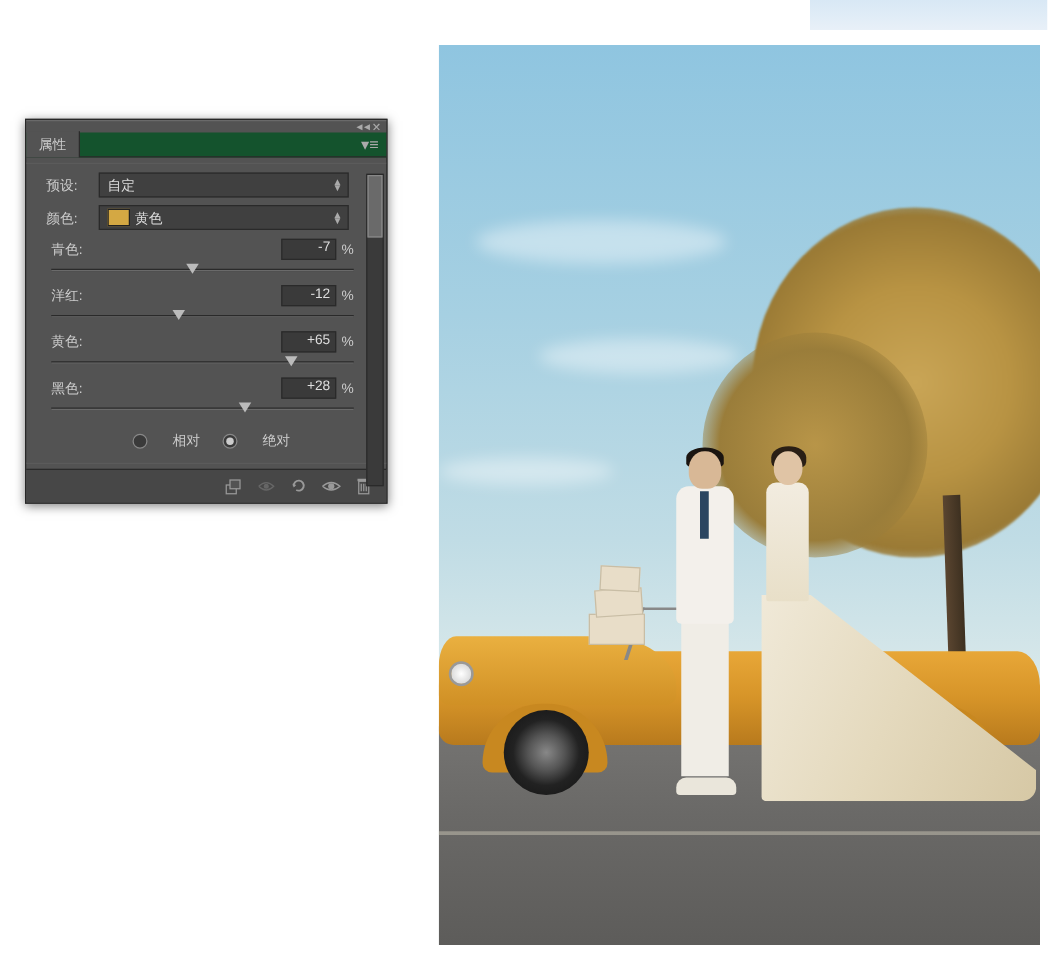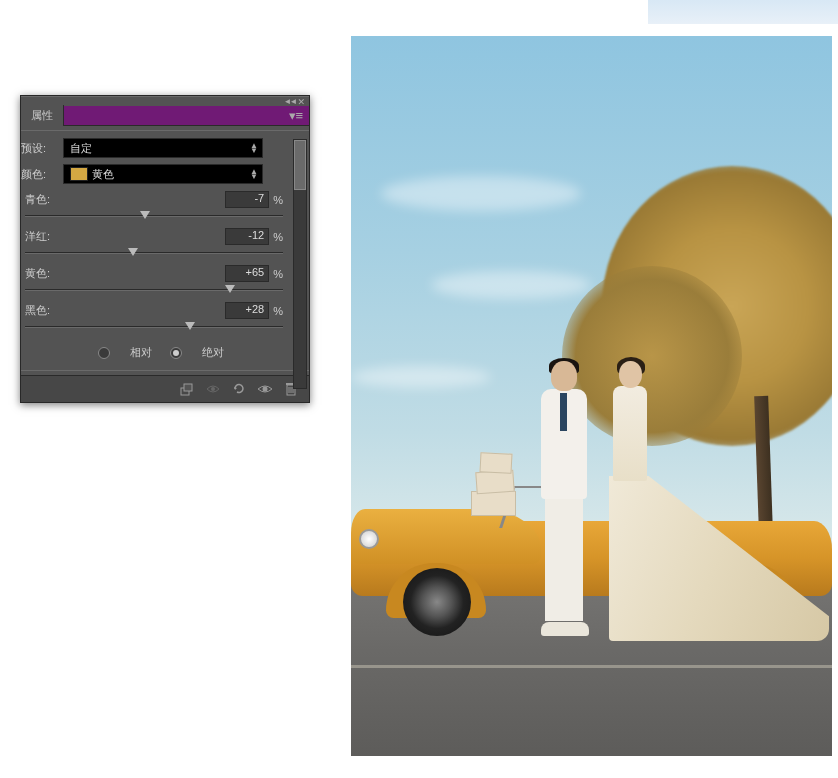--- a/index.html
+++ b/index.html
@@ -49,21 +49,21 @@
     .titlebar-x {
       color: #aaa;
       font-size: 9px;
       margin-left: 2px;
       cursor: pointer;
     }
     
     .panel-tabs {
       display: flex;
       align-items: center;
-      background: #701a75;
+      background: #14532d;
       height: 20px;
       border-bottom: 1px solid #2a2a2a;
     }
     .tab {
       padding: 3px 10px;
       color: #ccc;
       background: #535353;
       border-right: 1px solid #2a2a2a;
       font-size: 11px;
     }
@@ -102,21 +102,21 @@
       border-radius: 50%;
       background: radial-gradient(circle at 40% 40%, #ddd, #666);
     }
     .header-title {
       color: #ddd;
       margin-left: 6px;
     }
     
     .panel-body {
       position: relative;
-      padding: 0 8px 0 0;
+      padding: 0 8px 0 16px;
     }
     
     .scroll-track {
       position: absolute;
       right: 2px;
       top: 4px;
       width: 14px;
       height: 250px;
       background: #3a3a3a;
       border: 1px solid #2a2a2a;
@@ -136,21 +136,21 @@
     }
     .form-label {
       color: #ccc;
       width: 36px;
       font-size: 11px;
     }
     .dropdown {
       flex: 1;
       max-width: 200px;
       height: 20px;
-      background: #000000;
+      background: #404040;
       border: 1px solid #2a2a2a;
       display: flex;
       align-items: center;
       padding: 0 6px;
       color: #ddd;
       position: relative;
       margin-right: 18px;
     }
     .dropdown-arrows {
       position: absolute;

